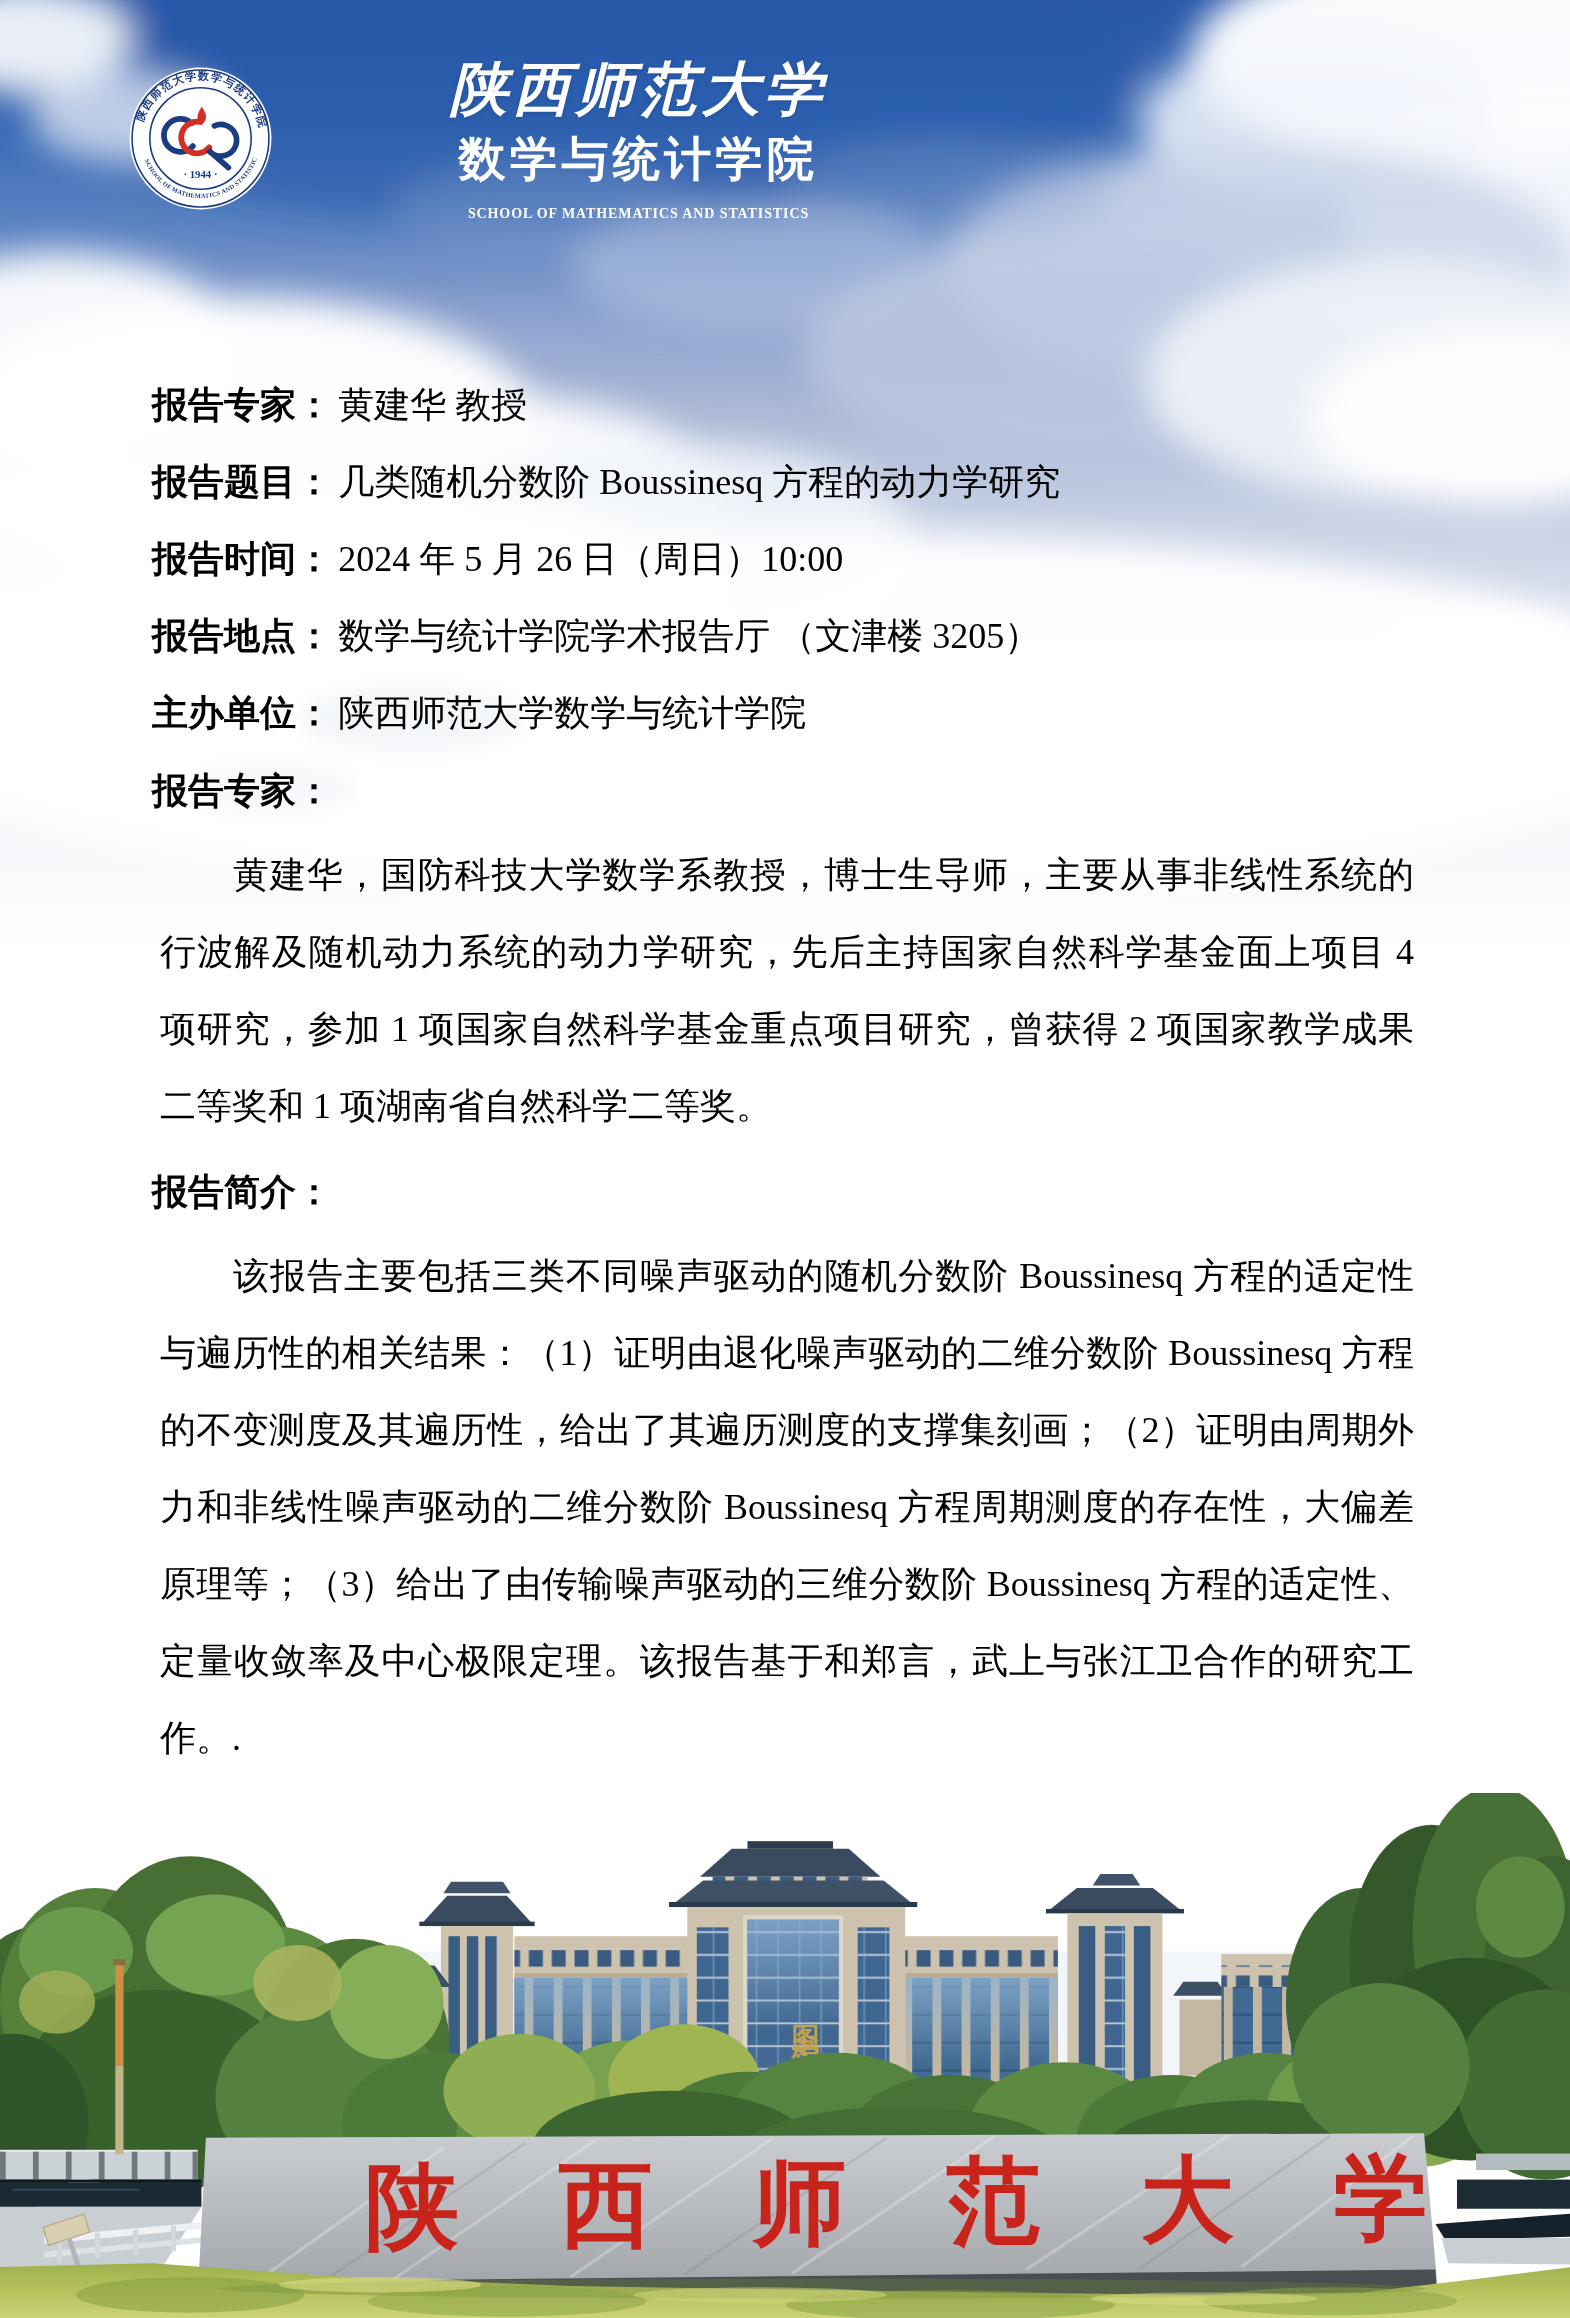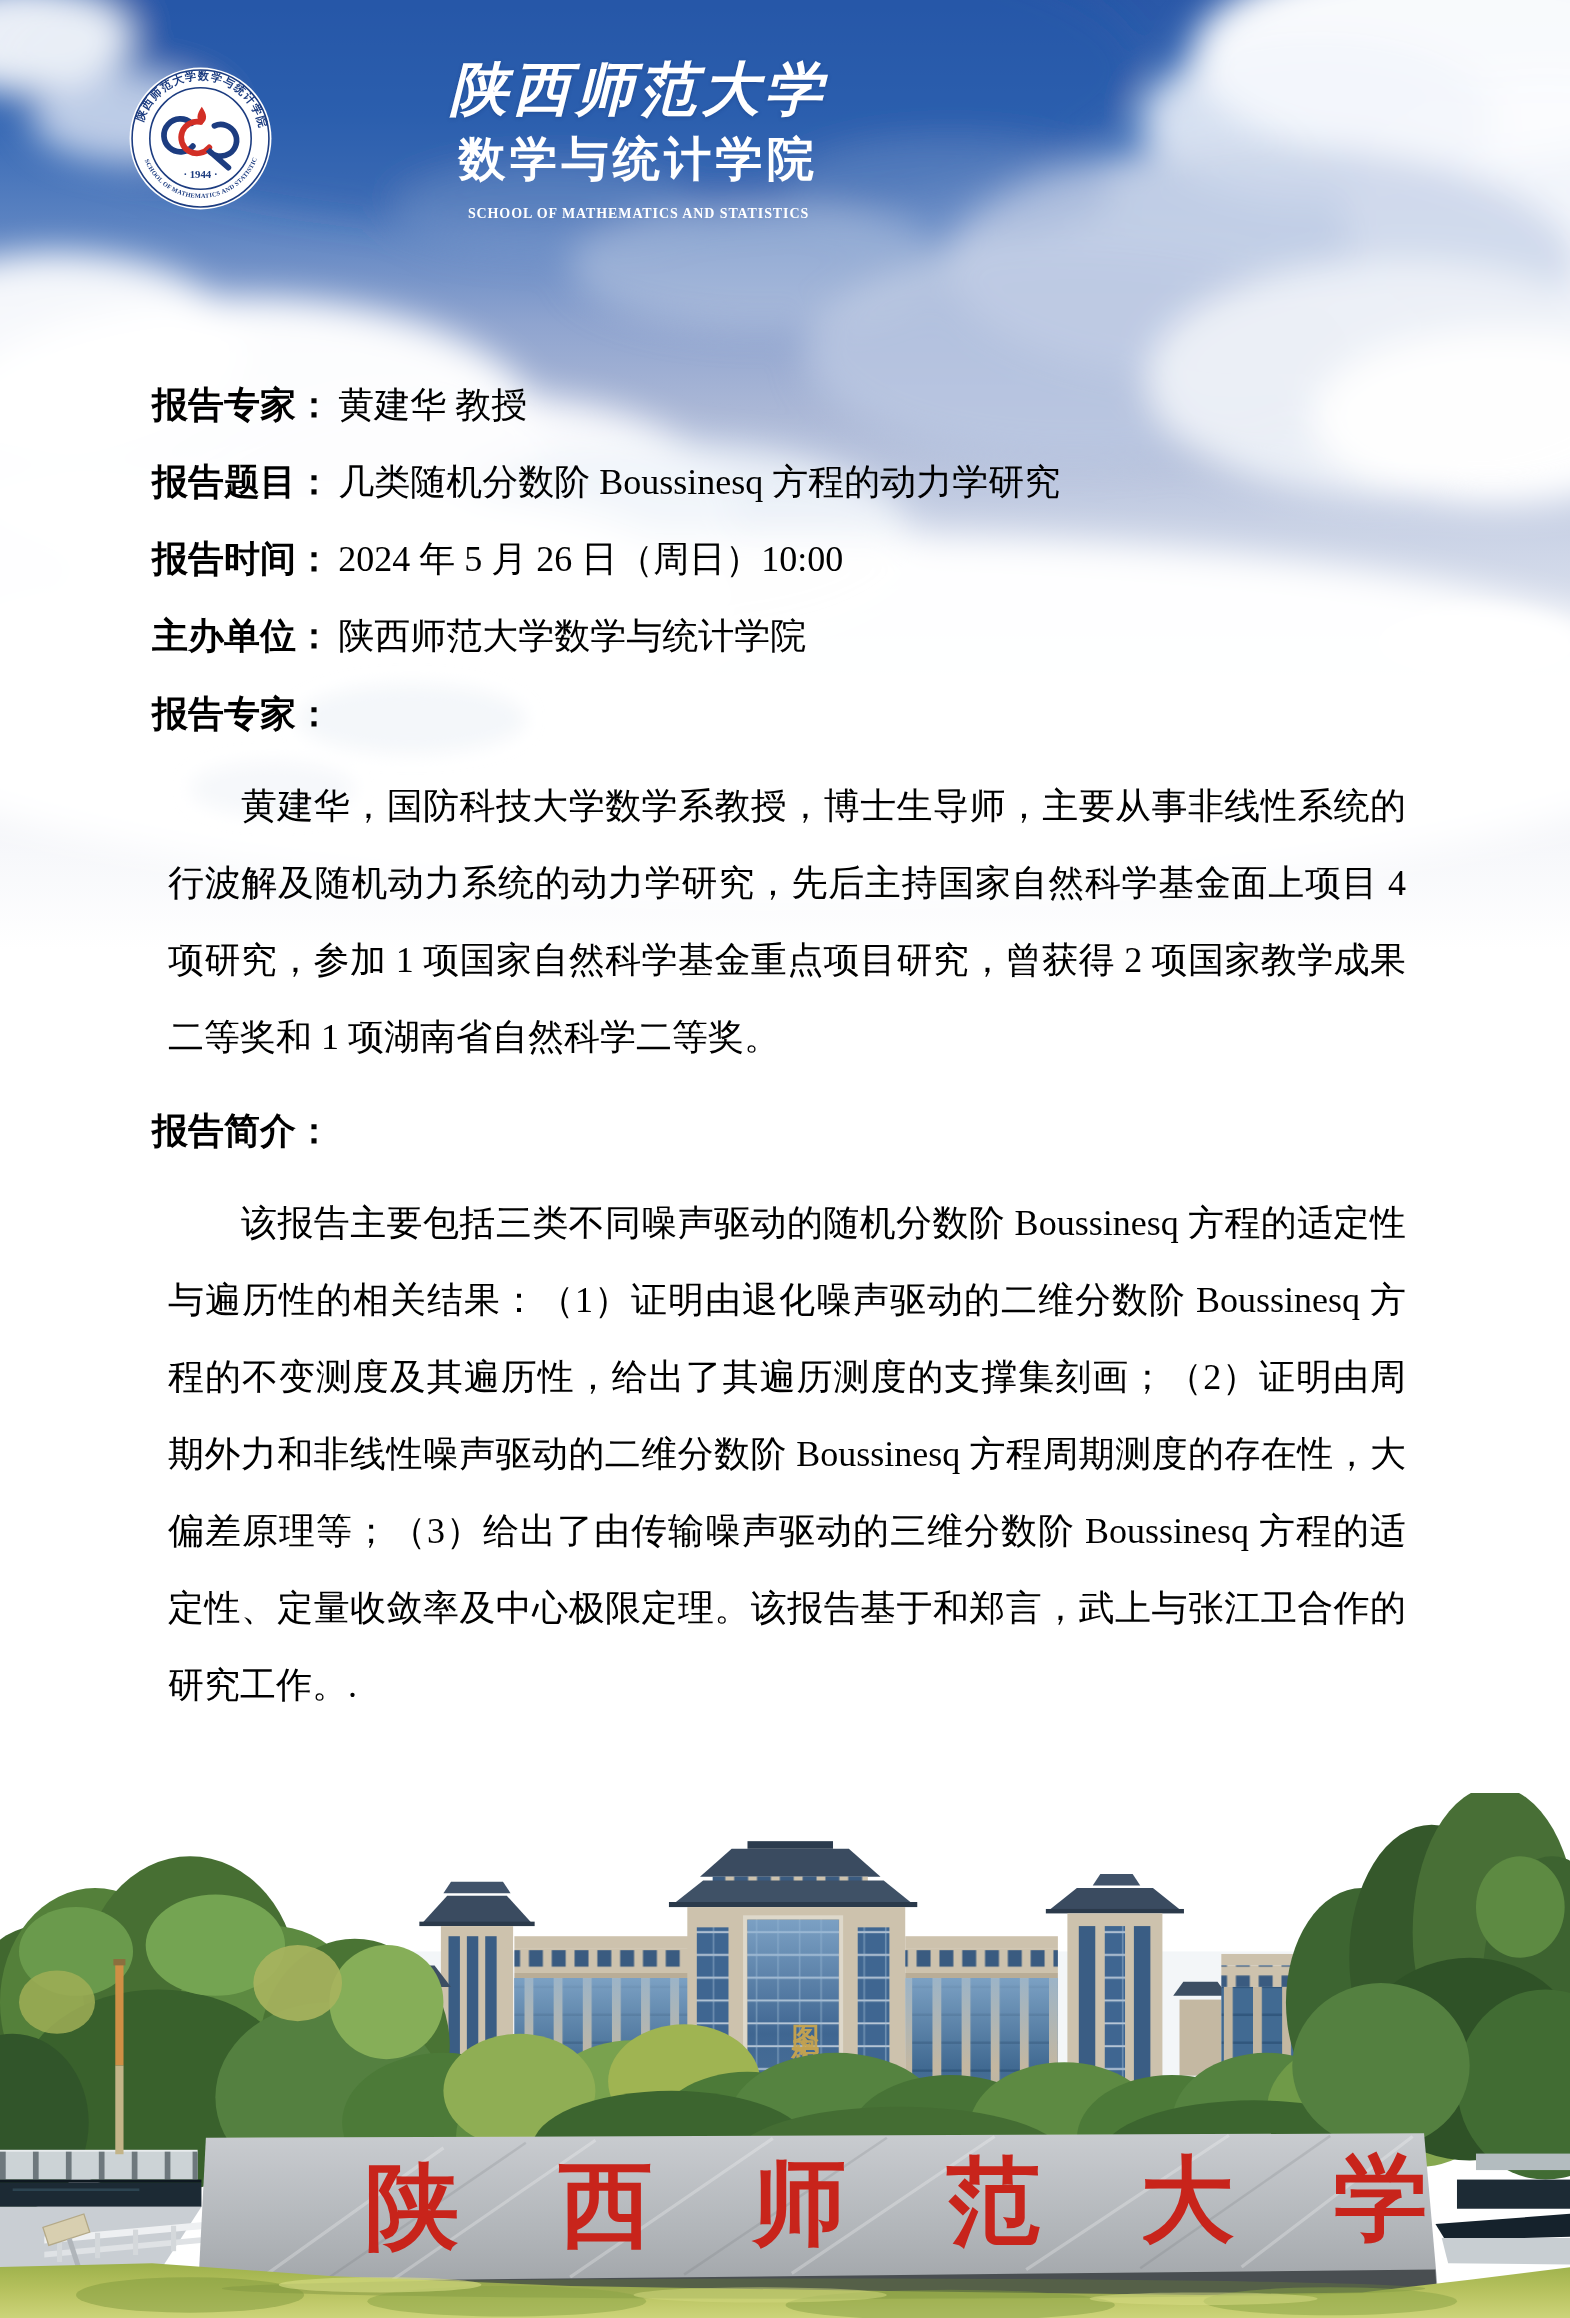--- a/index.html
+++ b/index.html
@@ -14,21 +14,21 @@
   .school-cn{font-family:"Liberation Sans","DejaVu Sans",sans-serif;font-weight:bold;
           font-size:47px;letter-spacing:4.4px;line-height:61px;margin-top:1px;}
   .school-en{font-family:"Liberation Serif","DejaVu Serif",serif;font-weight:bold;
           font-size:14px;letter-spacing:0.9px;line-height:23px;margin-top:13px;}
   .content{position:absolute;left:152px;top:367px;width:1270px;font-size:36px;}
   .detail-row{height:77px;display:flex;align-items:center;}
   .lab{font-family:"Liberation Sans","DejaVu Sans",sans-serif;font-weight:bold;white-space:nowrap;}
   .val{font-family:"Liberation Serif","DejaVu Serif",serif;white-space:nowrap;margin-left:6.3px;}
   .section-heading{height:77px;line-height:77px;font-family:"Liberation Sans","DejaVu Sans",sans-serif;
           font-weight:bold;}
-  .para{margin:16px;line-height:77px;text-align:justify;text-indent:73px;
+  .para{margin:8px;line-height:77px;text-align:justify;text-indent:73px;
         font-family:"Liberation Serif","DejaVu Serif",serif;}
   .photo{position:absolute;left:0;bottom:0;width:1571px;height:526px;display:block;}
   .sign-char{font-family:"DejaVu Serif","Liberation Serif",serif;font-weight:bold;}
 </style>
 </head>
 <body>
 
 <div class="poster">
 
   <svg class="sky" viewBox="0 0 2480 1500" preserveAspectRatio="none" aria-hidden="true">
@@ -119,20 +119,24 @@
     </div>
     <div class="detail-row">
       <span class="lab">报告题目：</span>
       <span class="val">几类随机分数阶 Boussinesq 方程的动力学研究</span>
     </div>
     <div class="detail-row">
       <span class="lab">报告时间：</span>
       <span class="val">2024 年 5 月 26 日（周日）10:00</span>
     </div>
     <div class="detail-row">
+      <span class="lab">报告地点：</span>
+      <span class="val">数学与统计学院学术报告厅 （文津楼 3205）</span>
+    </div>
+    <div class="detail-row">
       <span class="lab">主办单位：</span>
       <span class="val">陕西师范大学数学与统计学院</span>
     </div>
     <div class="section-heading">报告专家：</div>
     <p class="para">黄建华，国防科技大学数学系教授，博士生导师，主要从事非线性系统的行波解及随机动力系统的动力学研究，先后主持国家自然科学基金面上项目 4 项研究，参加 1 项国家自然科学基金重点项目研究，曾获得 2 项国家教学成果二等奖和 1 项湖南省自然科学二等奖。</p>
     <div class="section-heading">报告简介：</div>
     <p class="para">该报告主要包括三类不同噪声驱动的随机分数阶 Boussinesq 方程的适定性与遍历性的相关结果：（1）证明由退化噪声驱动的二维分数阶 Boussinesq 方程的不变测度及其遍历性，给出了其遍历测度的支撑集刻画；（2）证明由周期外力和非线性噪声驱动的二维分数阶 Boussinesq 方程周期测度的存在性，大偏差原理等；（3）给出了由传输噪声驱动的三维分数阶 Boussinesq 方程的适定性、定量收敛率及中心极限定理。该报告基于和郑言，武上与张江卫合作的研究工作。.</p>
   </main>
 
   <svg class="photo" viewBox="0 0 2480 830" preserveAspectRatio="none">

